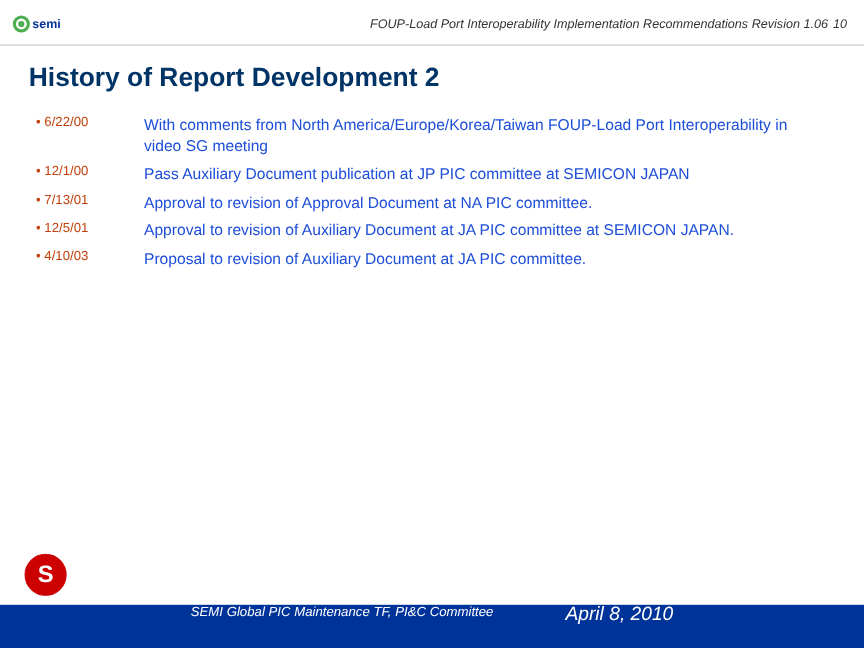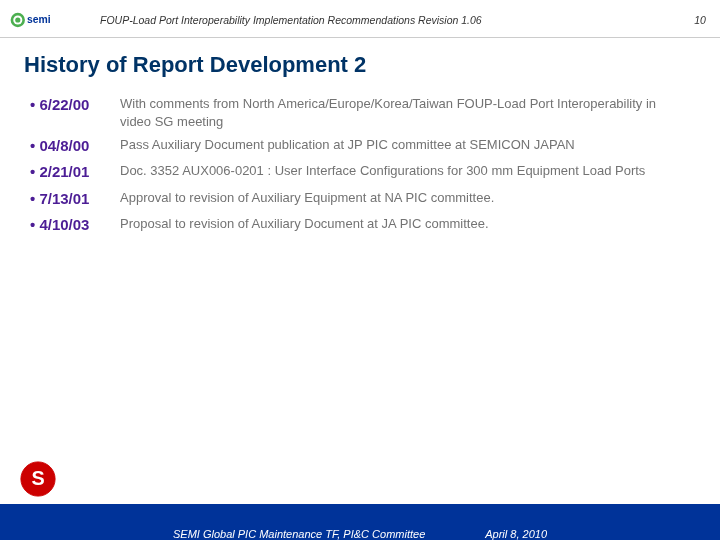--- a/index.html
+++ b/index.html
@@ -34,21 +34,21 @@
     .semi-logo {
       width: 52px;
       height: 28px;
     }
 
     #header-title {
       font-size: 10.5px;
       font-style: italic;
       color: #333;
       flex: 1;
-      text-align: left;
+      text-align: right;
     }
 
     #page-num {
       font-size: 10.5px;
       font-style: italic;
       color: #333;
       min-width: 20px;
       text-align: center;
     }
 
@@ -71,53 +71,53 @@
     }
 
     #history-table tr td {
       padding: 3px 6px;
       vertical-align: top;
       line-height: 1.35;
     }
 
     .date-col {
       width: 90px;
-      font-weight: bold;
+      font-weight: normal;
       white-space: nowrap;
-      color: #4c1d95;
-      font-size: 15px;
+      color: #c2410c;
+      font-size: 11px;
     }
 
     .desc-col {
       font-size: 13px;
-      color: #737373;
+      color: #1d4ed8;
     }
 
     
     #footer {
       position: absolute;
       bottom: 0;
       left: 0;
       right: 0;
       height: 36px;
       background: #003399;
       display: flex;
-      align-items: flex-end;
+      align-items: flex-start;
       justify-content: center;
       gap: 60px;
     }
 
     #footer-left {
       font-size: 11px;
       font-style: italic;
       color: #ffffff;
     }
 
     #footer-right {
-      font-size: 11px;
+      font-size: 16px;
       font-style: italic;
       color: #ffffff;
     }
 
     
     #bottom-logo {
       position: absolute;
       bottom: 40px;
       left: 20px;
     }
@@ -148,30 +148,30 @@
 <div id="main">
   <div id="slide-title">History of Report Development 2</div>
 
   <table id="history-table">
     <tbody id="history-body">
     <tr>
           <td class="date-col">• 6/22/00</td>
           <td class="desc-col">With comments from North America/Europe/Korea/Taiwan FOUP-Load Port  Interoperability in video SG meeting</td>
         </tr>
         <tr>
-          <td class="date-col">• 04/8/00</td>
+          <td class="date-col">• 12/1/00</td>
           <td class="desc-col">Pass Auxiliary Document publication at JP PIC committee at SEMICON JAPAN</td>
         </tr>
         <tr>
-          <td class="date-col">• 2/21/01</td>
-          <td class="desc-col">Doc. 3352 AUX006-0201  : User Interface Configurations for 300 mm Equipment Load Ports</td>
+          <td class="date-col">• 7/13/01</td>
+          <td class="desc-col">Approval to revision of Approval Document at NA PIC committee.</td>
         </tr>
         <tr>
-          <td class="date-col">• 7/13/01</td>
-          <td class="desc-col">Approval to revision of Auxiliary Equipment at NA PIC committee.</td>
+          <td class="date-col">• 12/5/01</td>
+          <td class="desc-col">Approval to revision of Auxiliary Document at JA PIC committee at SEMICON JAPAN.</td>
         </tr>
         <tr>
           <td class="date-col">• 4/10/03</td>
           <td class="desc-col">Proposal to revision of Auxiliary Document at JA PIC committee.</td>
         </tr>
       </tbody>
   </table>
 </div>
 
 <div id="bottom-logo">

